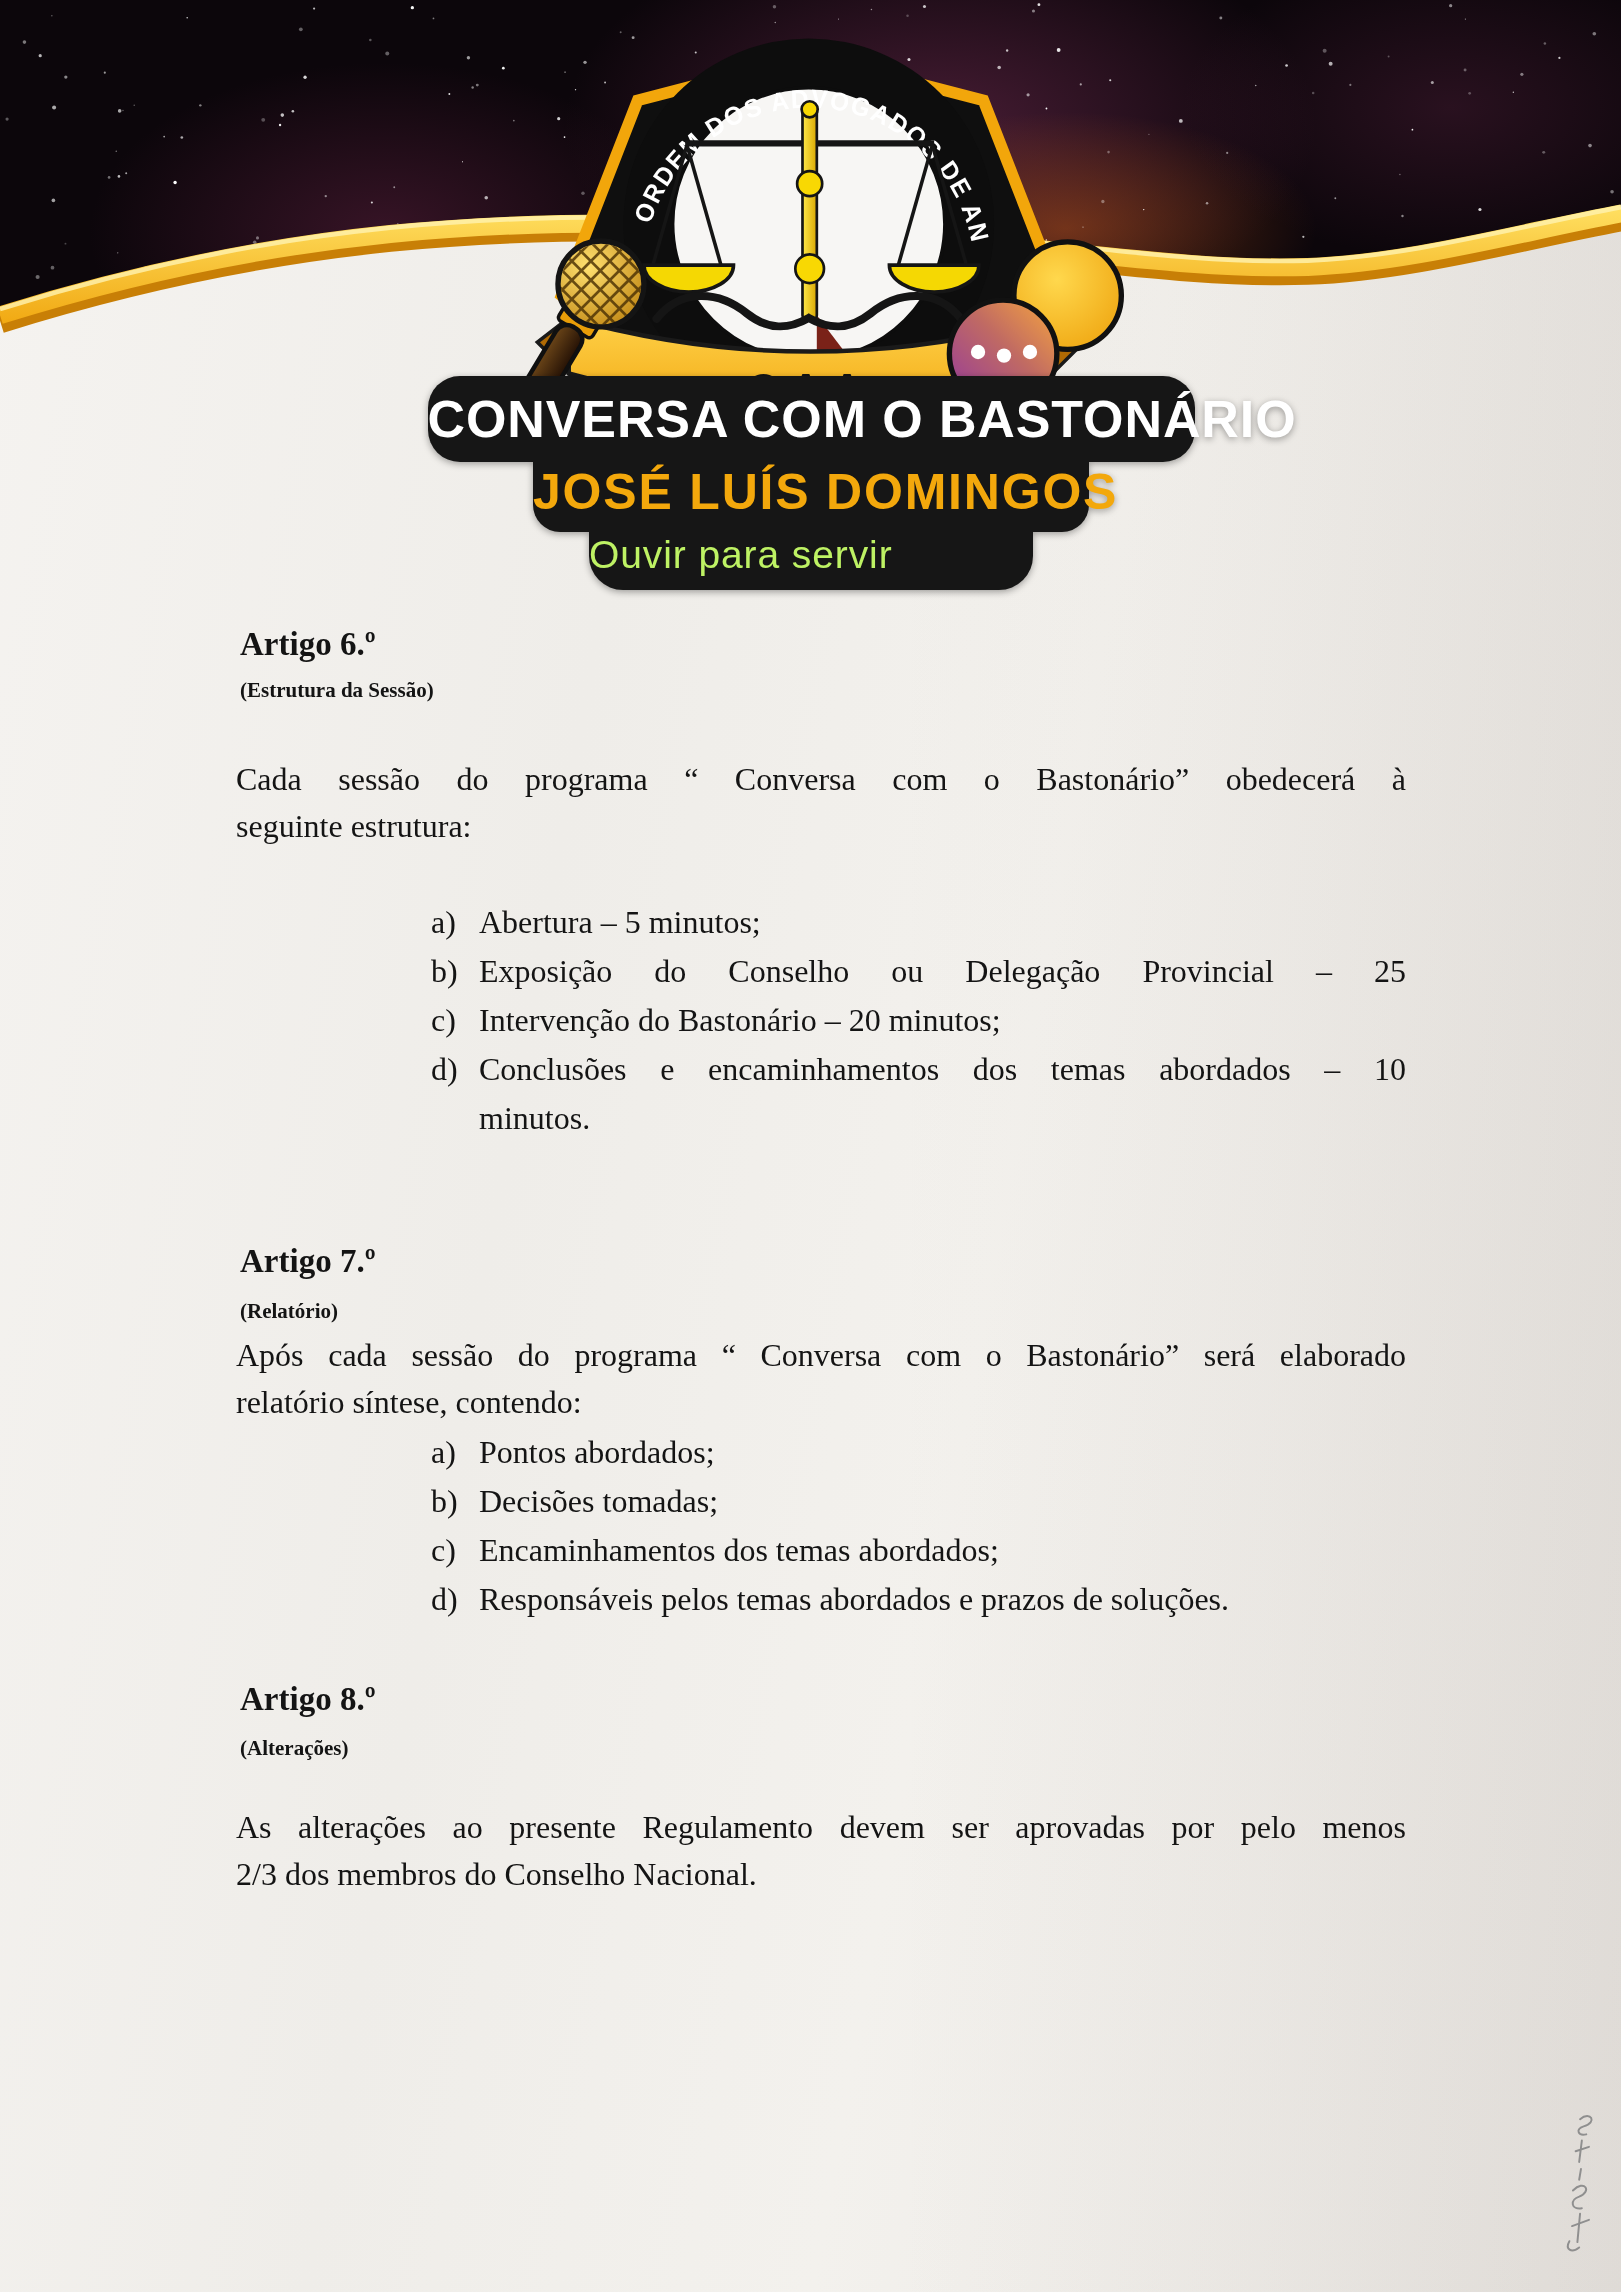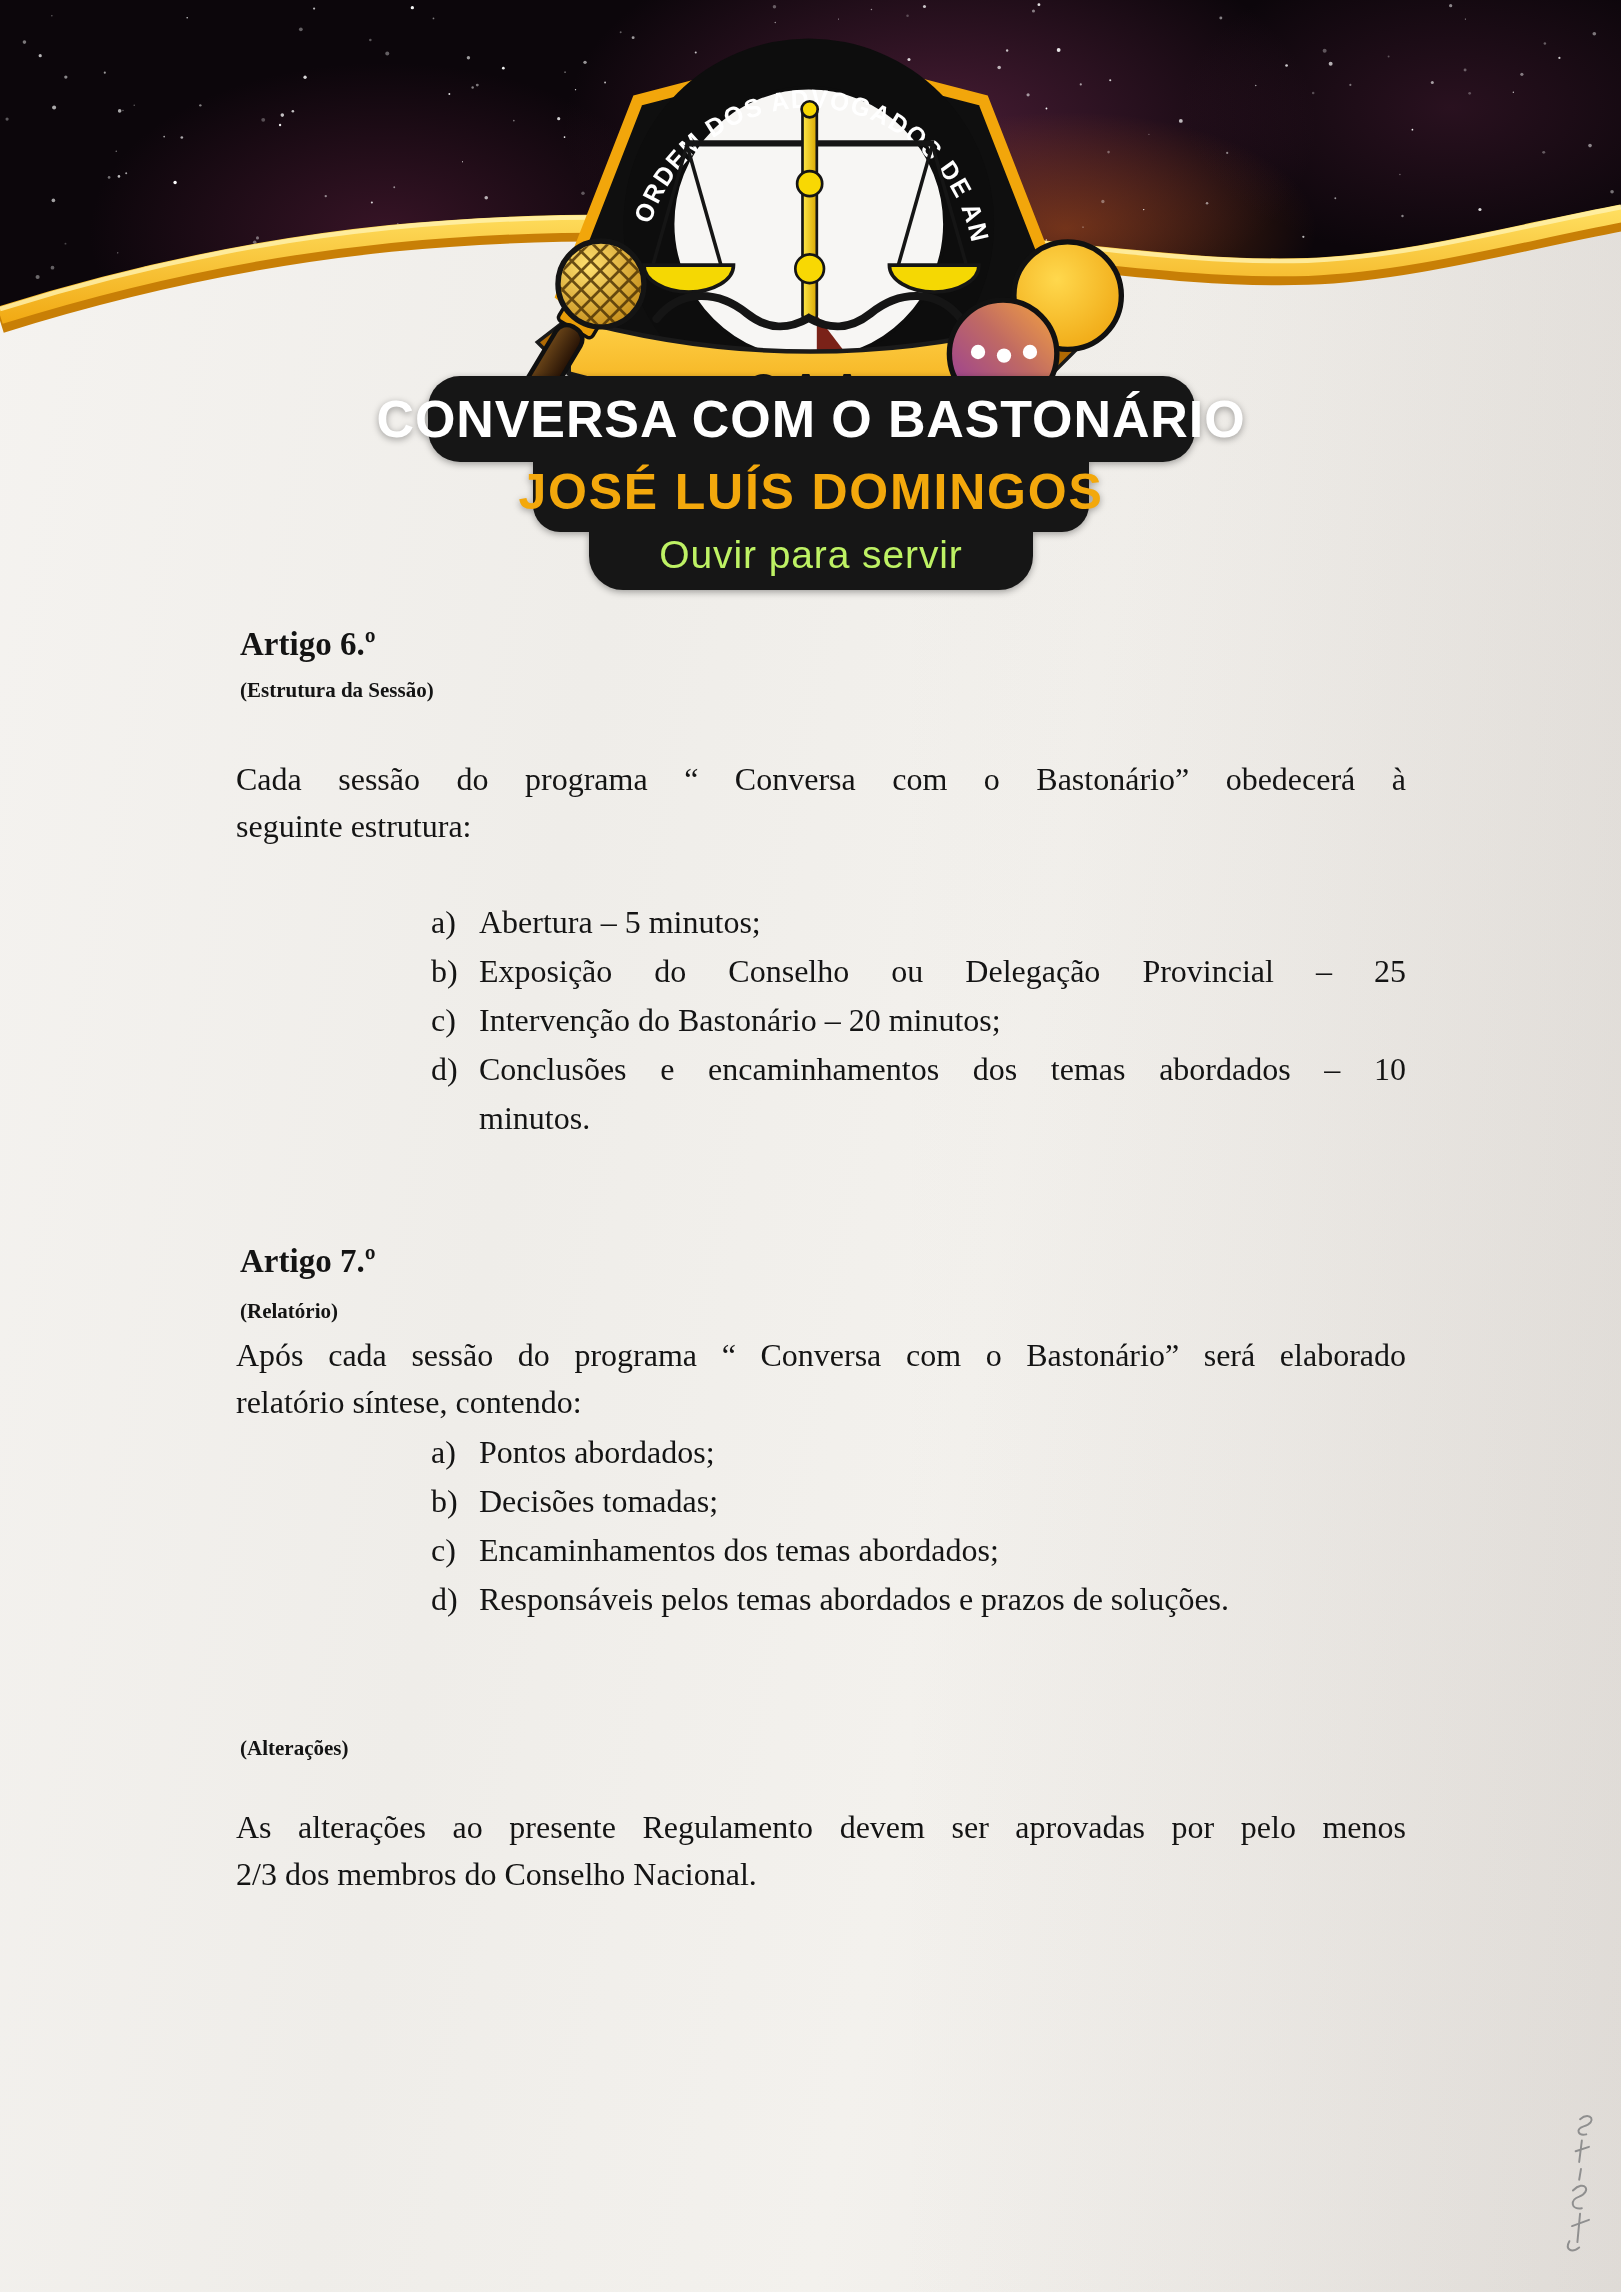--- a/index.html
+++ b/index.html
@@ -7,21 +7,21 @@
         background:linear-gradient(100deg,#f5f3f0 0%,#efede9 35%,#f3f1ed 60%,#e9e6e2 100%);
         font-family:"Liberation Serif",serif;color:#141414;}
   .page::after{content:"";position:absolute;inset:0;z-index:1;pointer-events:none;
         background:linear-gradient(90deg,rgba(0,0,0,0) 55%,rgba(120,105,95,0.04) 78%,rgba(120,105,95,0.09) 100%);}
   
   svg.header{position:absolute;top:0;left:0;z-index:2;pointer-events:none;}
   
   .banner{position:absolute;top:376px;left:0;width:100%;z-index:3;
           display:flex;flex-direction:column;align-items:center;
           font-family:"Liberation Sans",sans-serif;filter:drop-shadow(0 2.7px 3.6px rgba(0,0,0,0.35));}
-  .b1,.b2,.b3{background:#161616;display:flex;align-items:center;justify-content:center;}
+  .b1,.b2,.b3{background:#161616;display:flex;align-items:center;justify-content:flex-start;}
   .b1{width:767px;height:86px;border-radius:32px;}
   .b2{width:556px;height:81px;margin-top:-10.7px;border-radius:0 0 27px 27px;}
   .b3{width:444px;height:70px;margin-top:-12.5px;border-radius:0 0 34px 34px;}
   .b1 span{color:#ffffff;font-weight:700;font-size:52px;letter-spacing:0.9px;white-space:nowrap;}
   .b2 span{color:#f3a80c;font-weight:700;font-size:50px;letter-spacing:1.8px;white-space:nowrap;}
   .b3 span{color:#bef264;font-weight:400;font-size:39px;letter-spacing:0.9px;white-space:nowrap;}
   
   .doc{position:absolute;inset:0;z-index:4;}
   .atitle,.asub{position:absolute;left:228px;width:1170px;margin:12px;}
   .atitle{font-size:33px;font-weight:700;line-height:39px;}
@@ -428,20 +428,21 @@
           </span>
       </div>
       <div class="li">
         <span class="mk">d)</span>
         <span class="lt">
             <span class="lline">Responsáveis pelos temas abordados e prazos de soluções.</span>
           </span>
       </div>
     </div>
 
+    <h2 class="atitle" style="top:1668px">Artigo 8.º</h2>
     <h3 class="asub" style="top:1717px">(Alterações)</h3>
     <p class="para" style="top:1804px">
       <span class="jline">As alterações ao presente Regulamento devem ser aprovadas por pelo menos</span>
       <span class="lline">2/3 dos membros do Conselho Nacional.</span>
     </p>
 
     <div class="signature">
       <svg width="57" height="152" viewBox="0 0 64 170">
         <path d="M36,10 c12,-10 20,4 4,8 c-9,3 -7,11 3,9
                  M38,34 l-3,24 M31,46 l15,-5

